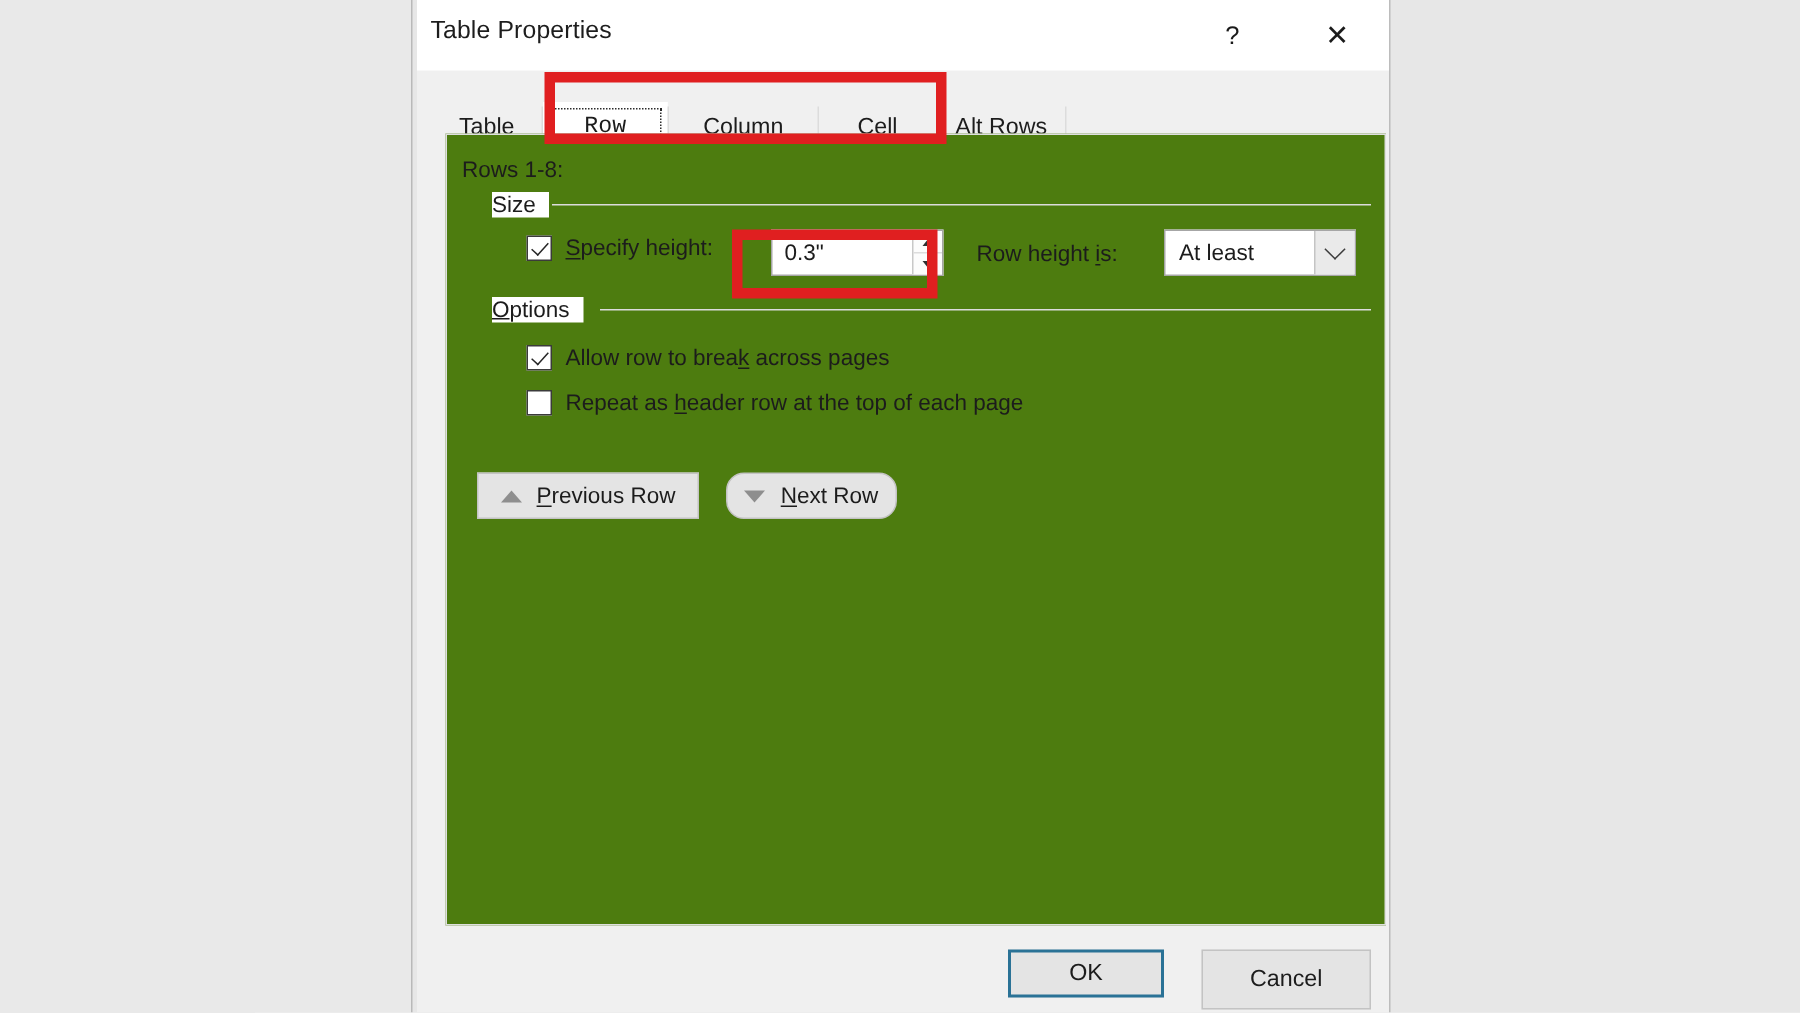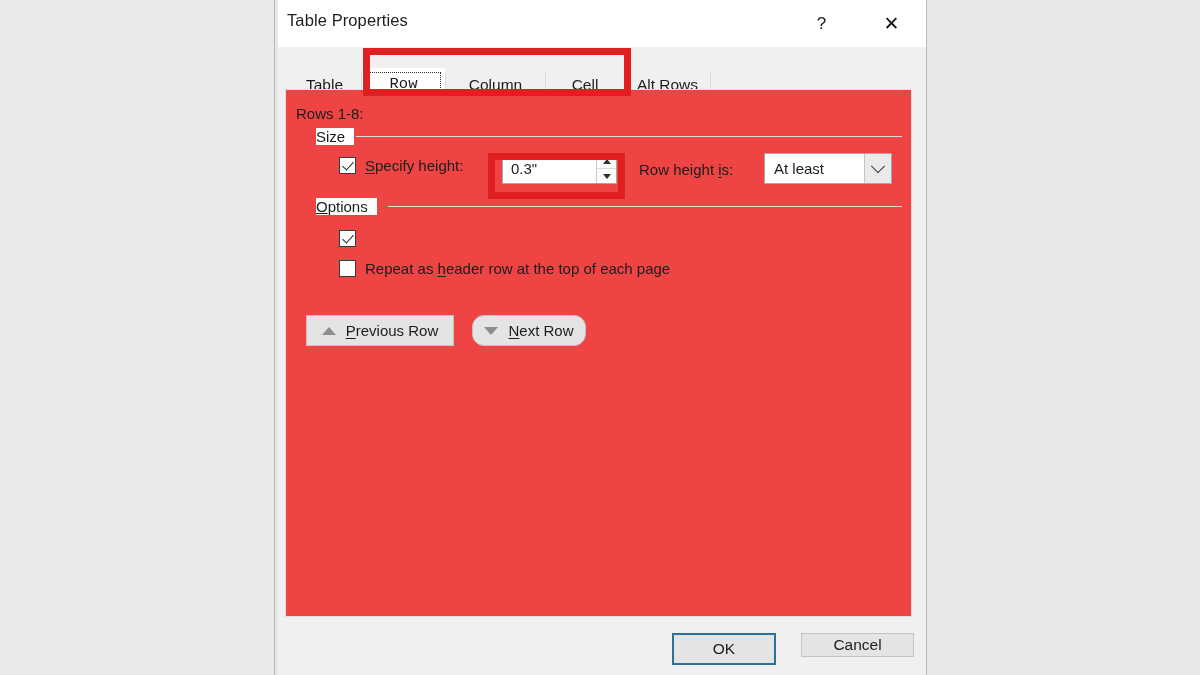--- a/index.html
+++ b/index.html
@@ -121,25 +121,25 @@
     top: 14px;
     width: 1px;
     height: 26px;
     background: #dcdcdc;
   }
   .tab u { text-decoration: underline; text-underline-offset: 2px; }
 
   
   .panel {
     position: absolute;
-    left: 7px;
+    left: 19px;
     top: 89px;
     width: 627px;
     height: 528px;
-    background: #ef4444;
+    background: #4d7c0f;
     border: 1px solid #dfdfdf;
     box-sizing: border-box;
   }
 
   .rows-label {
     position: absolute;
     left: 10px;
     top: 15px;
     font-size: 15px;
     color: #1c1c1c;
@@ -416,37 +416,38 @@
       <div class="carrow">
           <span class="chev"></span>
         </div>
     </div>
 
     <div class="group-title" style="left:30px; top:108px;"><u>O</u>ptions</div>
     <div class="group-rule" style="left:102px; top:116px; width:514px;"></div>
 
     <div class="cbrow" style="left:53px; top:140px;">
       <span class="checkbox checked"></span>
+      <span class="cblabel">Allow row to brea<u>k</u> across pages</span>
     </div>
 
     <div class="cbrow" style="left:53px; top:170px;">
       <span class="checkbox"></span>
       <span class="cblabel">Repeat as <u>h</u>eader row at the top of each page</span>
     </div>
 
     <div class="navbtn" style="left:20px; top:225px; width:148px;">
       <span class="tri-up-g"></span>
       <span><u>P</u>revious Row</span>
     </div>
     <div class="navbtn" style="left:186px; top:225px; width:114px;border-radius:12px;">
       <span class="tri-down-g"></span>
       <span><u>N</u>ext Row</span>
     </div>
 
   </div>
 
   <div class="footer-btn default" style="left:394px; top:633px; width:104px; height:32px;">OK</div>
-  <div class="footer-btn" style="left:523px; top:633px; width:113px; height:24px;">Cancel</div>
+  <div class="footer-btn" style="left:523px; top:633px; width:113px; height:40px;">Cancel</div>
 
 </div>
 
 <div class="redbox" style="left:363px; top:48px; width:268px; height:48px;"></div>
 <div class="redbox" style="left:488px; top:153px; width:137px; height:46px;"></div>
 
 </body></html>

